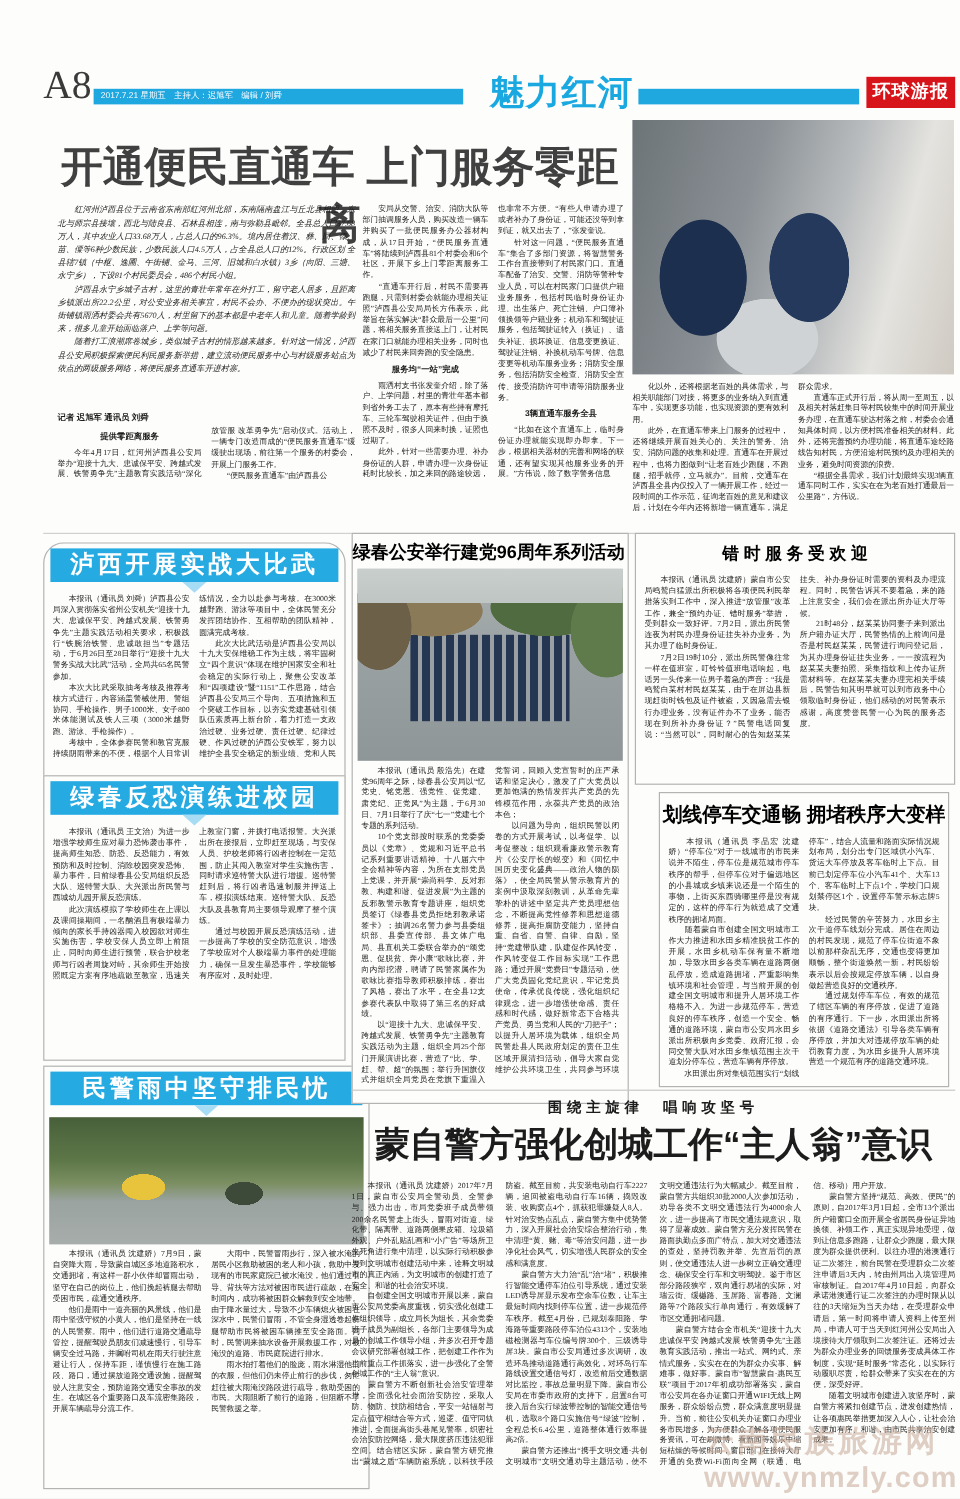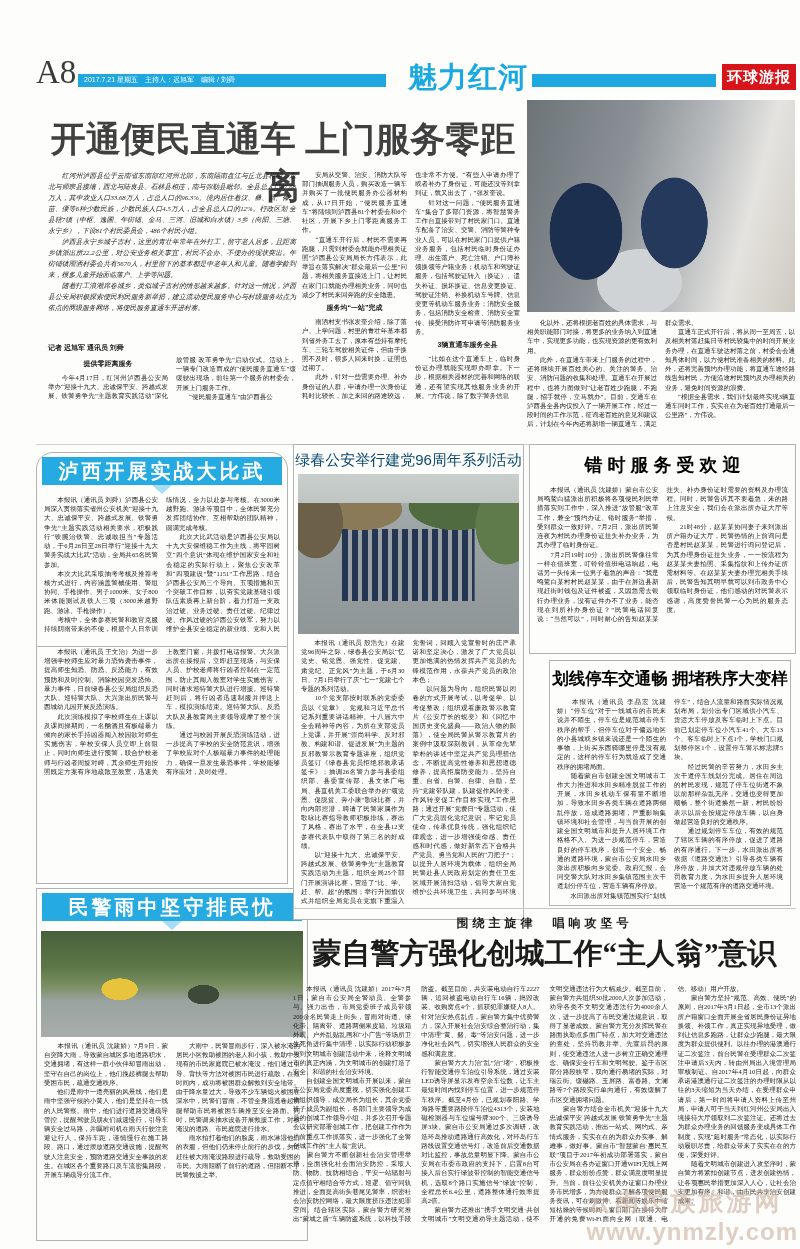--- a/index.html
+++ b/index.html
@@ -47,21 +47,21 @@
   .topline { position:absolute; left:36px; top:444px; width:760px; border-top:1px solid #d0d0d0; }
   
   .abox { position:absolute; border:1px solid #b3b3b3; background:#fdfdfb; }
   .bandtitle { position:relative; margin:4px 5px 10px 5px; background:#25aae1; color:#fff; height:28px;
     line-height:28px; text-align:center; font-family:"Liberation Sans",sans-serif;
     font-weight:bold; font-size:20px; letter-spacing:3px; }
   .bandtitle::after { content:""; position:absolute; left:50%; bottom:-9px; margin-left:-10px;
     border-left:10px solid transparent; border-right:10px solid transparent; border-top:9px solid #a6dcf4; }
   .boxbody { margin:0 7px; overflow:hidden; }
   .blacktitle { text-align:center; font-family:"Liberation Sans",sans-serif; font-weight:900; color:#000; }
-  .bluetitle { text-align:center; font-family:"Liberation Sans",sans-serif; font-weight:400; color:#0c4a6e; }
+  .bluetitle { font-family:"Liberation Sans",sans-serif; font-weight:700; color:#000000; }
   .party-photo { margin:4px 4px; height:160px;
     background:
       linear-gradient(180deg, #c9cfcd 0%, #bfc5c2 18%, transparent 18%),
       radial-gradient(ellipse 45px 60px at 8% 30%, #6d6048 0%, #6d6048 60%, transparent 61%),
       radial-gradient(ellipse 50px 65px at 94% 32%, #5f7a4b 0%, #5f7a4b 60%, transparent 61%),
       radial-gradient(ellipse 70px 35px at 28% 22%, #8a7a58 0%, #8a7a58 60%, transparent 61%),
       radial-gradient(ellipse 80px 40px at 72% 20%, #4f6b3f 0%, #4f6b3f 60%, transparent 61%),
       repeating-linear-gradient(90deg, #243652 0 6px, #9aa0a3 6px 10px),
       linear-gradient(180deg, #aab0ae 0%, #9aa1a3 45%, #8f9698 100%);
     background-size:100% 100%,100% 100%,100% 100%,100% 100%,100% 100%,60% 45%,100% 100%;
@@ -71,21 +71,21 @@
   .rain-photo { margin:0 4px; height:106px;
     background:
       radial-gradient(ellipse 30px 18px at 30% 55%, #e8c43c 0%, #e8c43c 60%, transparent 61%),
       radial-gradient(ellipse 26px 16px at 62% 60%, #3d4a3a 0%, #3d4a3a 60%, transparent 61%),
       linear-gradient(180deg, #48603a 0%, #5d7748 34%, #7b8f62 52%, #9aa39f 66%, #a7adab 100%);
   }
   
   .feature { position:absolute; left:293px; top:908px; width:503px; height:338px; border-top:1px solid #c8c8c8; }
   .kicker { text-align:center; font-family:"Liberation Sans",sans-serif; font-weight:bold;
     font-size:12px; letter-spacing:4px; margin-top:6px; }
-  .feature-headline { text-align:center; font-family:Liberation Serif, serif; font-weight:900;
+  .feature-headline { text-align:center; font-family:Liberation Sans, sans-serif; font-weight:900;
     font-size:29px; margin-top:2px; letter-spacing:0; }
   .feature-body { margin-top:10px; height:268px; overflow:hidden; }
   .watermark { position:absolute; right:2px; bottom:2px; text-align:left;
     font-family:"Liberation Sans",sans-serif; font-weight:900; color:rgba(196,168,150,0.55);
     font-size:25px; letter-spacing:3px; line-height:1.25; }
   .watermark .url { font-size:24px; letter-spacing:1px; }
 </style>
 </head>
 <body>
 
@@ -129,20 +129,21 @@
 
   <div class="abox" style="left:36px; top:452px; width:252px; height:238px;border-radius:17px;">
     <div class="bandtitle">泸西开展实战大比武</div>
     <div class="boxbody c2 small" style="height:146px;">　　本报讯（通讯员 刘舜）泸西县公安局深入贯彻落实省州公安机关“迎接十九大、忠诚保平安、跨越式发展、铁警勇争先”主题实践活动相关要求，积极践行“铁腕治铁警、忠诚敢担当”专题活动，于6月26日至28日举行“迎接十九大 警务实战大比武”活动，全局共65名民警参加。
 　　本次大比武采取抽考考核及推荐考核方式进行，内容涵盖警械使用、警组协同、手枪操作、男子1000米、女子800米体能测试及铁人三项（3000米越野跑、游泳、手枪操作）。
 　　考核中，全体参赛民警和教官克服持续阴雨带来的不便，根据个人日常训练情况，全力以赴参与考核。在3000米越野跑、游泳等项目中，全体民警充分发挥团结协作、互相帮助的团队精神，圆满完成考核。
 　　此次大比武活动是泸西县公安局以十九大安保维稳工作为主线，将牢固树立“四个意识”体现在维护国家安全和社会稳定的实际行动上，聚焦公安改革和“四项建设”暨“1151”工作思路，结合泸西县公安局三个导向、五项措施和五个突破工作目标，以夯实党建基础引领队伍素质再上新台阶，着力打造一支政治过硬、业务过硬、责任过硬、纪律过硬、作风过硬的泸西公安铁军，努力以维护全县安全稳定的新业绩、党和人民满意的新形象迎接党的十九大胜利召开。</div>
   </div>
 
   <div class="abox" style="left:36px; top:646px; width:252px; height:238px;">
+    <div class="bandtitle">绿春反恐演练进校园</div>
     <div class="boxbody c2 small" style="height:192px;">　　本报讯（通讯员 王文治）为进一步增强学校师生应对暴力恐怖袭击事件，提高师生知恐、防恐、反恐能力，有效预防和及时控制、消除校园突发恐怖、暴力事件，日前绿春县公安局组织反恐大队、巡特警大队、大兴派出所民警与西城幼儿园开展反恐演练。
 　　此次演练模拟了学校师生在上课以及课间操期间，一名酗酒且有极端暴力倾向的家长手持凶器闯入校园欲对师生实施伤害，学校安保人员立即上前阻止，同时向师生进行预警，联合护校老师与行凶者周旋对峙，其余师生开始按照既定方案有序地疏散至教室，迅速关上教室门窗，并拨打电话报警。大兴派出所在接报后，立即赶至现场，与安保人员、护校老师将行凶者控制在一定范围，防止其闯入教室对学生实施伤害，同时请求巡特警大队进行增援。巡特警赶到后，将行凶者迅速制服并押送上车，模拟演练结束。巡特警大队、反恐大队及县教育局主要领导观摩了整个演练。
 　　通过与校园开展反恐演练活动，进一步提高了学校的安全防范意识，增强了学校应对个人极端暴力事件的处理能力，确保一旦发生暴恐事件，学校能够有序应对，及时处理。</div>
   </div>
 
   <div class="abox" style="left:36px; top:888px; width:272px; height:353px;">
     <div class="bandtitle">民警雨中坚守排民忧</div>
     <div class="rain-photo"></div>
     <div class="boxbody c2 small" style="height:196px; margin-top:4px;">　　本报讯（通讯员 沈建娇）7月9日，蒙自突降大雨，导致蒙自城区多地道路积水，交通拥堵，有这样一群小伙伴却冒雨出动，坚守在自己的岗位上，他们挽起裤腿去帮助受困市民，疏通交通秩序。
 　　他们是雨中一道亮丽的风景线，他们是雨中坚强守候的小黄人，他们是坚持在一线的人民警察。雨中，他们进行道路交通疏导管控，提醒驾驶员朋友们减速慢行，引导车辆安全过马路，并嘱咐司机在雨天行驶注意避让行人，保持车距，谨慎慢行在施工路段、路口，通过摆放道路交通设施，提醒驾驶人注意安全，预防道路交通安全事故的发生。在城区各个重要路口及车流密集路段，开展车辆疏导分流工作。
@@ -153,21 +154,21 @@
   <div class="abox" style="left:293px; top:444px; width:231px; height:476px;">
     <div class="bluetitle" style="font-size:15px; margin-top:6px;">绿春公安举行建党96周年系列活动</div>
     <div class="party-photo"></div>
     <div class="boxbody c2 small" style="height:276px;">　　本报讯（通讯员 殷浩先）在建党96周年之际，绿春县公安局以“忆党史、铭党恩、强党性、促党建、肃党纪、正党风”为主题，于6月30日、7月1日举行了庆“七一”党建七个专题的系列活动。
 　　10个党支部按时联系的党委委员以《党章》、党规和习近平总书记系列重要讲话精神、十八届六中全会精神等内容，为所在支部党员上党课，并开展“崇尚科学、反对邪教、构建和谐、促进发展”为主题的反邪教警示教育专题讲座，组织党员签订《绿春县党员拒绝邪教承诺签卡》；抽调26名警力参与县委组织部、县委宣传部、县文体广电局、县直机关工委联合举办的“颂党恩、促脱贫、奔小康”歌咏比赛，并向内部挖潜，聘请了民警家属作为歌咏比赛指导教师积极排练，赛出了风格，赛出了水平，在全县12支参赛代表队中取得了第三名的好成绩。
 　　以“迎接十九大、忠诚保平安、跨越式发展、铁警勇争先”主题教育实践活动为主题，组织全局25个部门开展演讲比赛，营造了“比、学、赶、帮、超”的氛围；举行升国旗仪式并组织全局党员在党旗下重温入党誓词，回顾入党宣誓时的庄严承诺和坚定决心，激发了广大党员以更加饱满的热情发挥共产党员的先锋模范作用，永葆共产党员的政治本色；
 　　以问题为导向，组织民警以闭卷的方式开展考试，以考促学、以考促整改；组织观看廉政警示教育片《公安厅长的蜕变》和《回忆中国历史变化盛典——政治人物的陨落》，使全局民警从警示教育片的案例中汲取深刻教训，从革命先辈挚朴的讲述中坚定共产党员理想信念，不断提高党性修养和思想道德修养，提高拒腐防变能力，坚持自重、自省、自警、自律、自励，坚持“党建带队建，队建促作风转变，作风转变促工作目标实现”工作思路；通过开展“党费日”专题活动，使广大党员固化党纪意识，牢记党员使命，传承优良传统，强化组织纪律观念，进一步增强使命感、责任感和时代感，做好新常态下合格共产党员、勇当党和人民的“刀把子”；以提升人居环境为载体，组织全局民警赴县人民政府划定的责任卫生区域开展清扫活动，倡导大家自觉维护公共环境卫生，共同参与环境整治，为提升人居环境、创建卫生城市贡献自己的一份力。</div>
   </div>
 
   <div class="abox" style="left:529px; top:444px; width:267px; height:210px;">
-    <div class="blacktitle" style="font-size:18px; margin:8px 0 8px 0;">错 时 服 务 受 欢 迎</div>
+    <div class="blacktitle" style="font-size:14px; margin:8px 0 8px 0;">错 时 服 务 受 欢 迎</div>
     <div class="boxbody c2 small" style="height:164px;">　　本报讯（通讯员 沈建娇）蒙自市公安局鸣鹫白猛派出所积极将各项便民利民举措落实到工作中，深入推进“放管服”改革工作，兼全“预约办证、错时服务”举措，受到群众一致好评。7月2日，派出所民警连夜为村民办理身份证挂失补办业务，为其办理了临时身份证。
 　　7月2日19时10分，派出所民警像往常一样在值班室，叮铃铃值班电话响起，电话另一头传来一位男子着急的声音：“我是鸣鹫白某村村民赵某某，由于在屏边县新现赶街时钱包及证件被盗，又因急需去银行办理业务，没有证件办不了业务，能否现在到所补办身份证？”民警电话回复说：“当然可以”，同时耐心的告知赵某某挂失、补办身份证时需要的资料及办理流程。同时，民警告诉其不要着急，来的路上注意安全，我们会在派出所办证大厅等候。
 　　21时48分，赵某某协同妻子来到派出所户籍办证大厅，民警热情的上前询问是否是村民赵某某，民警进行询问登记后，为其办理身份证挂失业务，一一按流程为赵某某夫妻拍照、采集指纹和上传办证所需材料等。在赵某某夫妻办理完相关手续后，民警告知其明早就可以到市政务中心领取临时身份证，他们感动的对民警表示感谢，高度赞誉民警一心为民的服务态度。</div>
   </div>
 
   <div class="abox" style="left:549px; top:660px; width:242px; height:246px;">
     <div class="blacktitle" style="font-size:16.5px; margin:7px 0 7px 0;">划线停车交通畅 拥堵秩序大变样</div>
     <div class="boxbody c2 small" style="height:206px;">　　本报讯（通讯员 李品宏 沈建娇）“停车位”对于一线城市的市民来说并不陌生，停车位是规范城市停车秩序的帮手，但停车位对于偏远地区的小县城或乡镇来说还是一个陌生的事物，上街买东西骑哪里停是没有规定的，这样的停车行为就造成了交通秩序的拥堵局面。
 　　随着蒙自市创建全国文明城市工作大力推进和水田乡精准脱贫工作的开展，水田乡机动车保有量不断增加，导致水田乡各类车辆在道路两侧乱停放，造成道路拥堵，严重影响集镇环境和社会管理，与当前开展的创建全国文明城市和提升人居环境工作格格不入。为进一步规范停车，营造良好的停车秩序，创造一个安全、畅通的道路环境，蒙自市公安局水田乡派出所积极向乡党委、政府汇报，会同交警大队对水田乡集镇范围主次干道划分停车位，营造车辆有序停放。
 　　水田派出所对集镇范围实行“划线停车”，结合人流量和路面实际情况规划布局，划分出专门区域供小汽车、货运大车停放及客车临时上下点。目前已划定停车位小汽车41个、大车13个、客车临时上下点1个，学校门口规划禁停区1个，设置停车警示标志牌5块。

